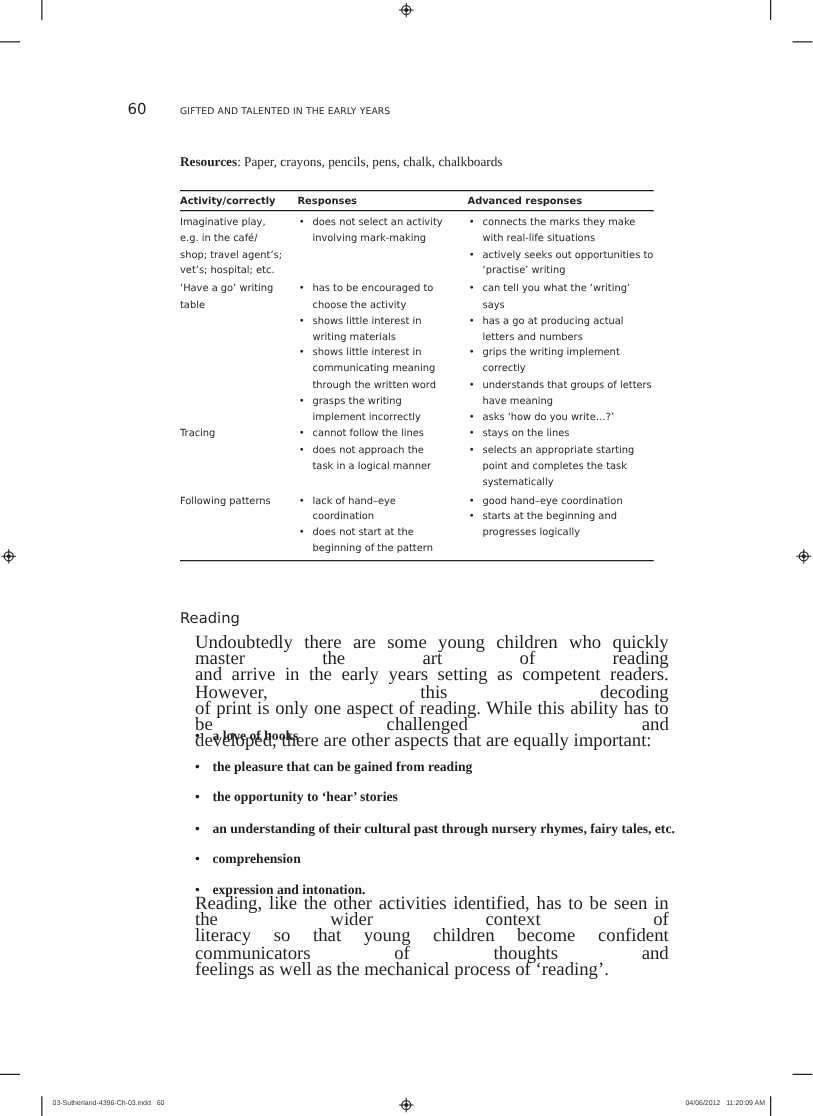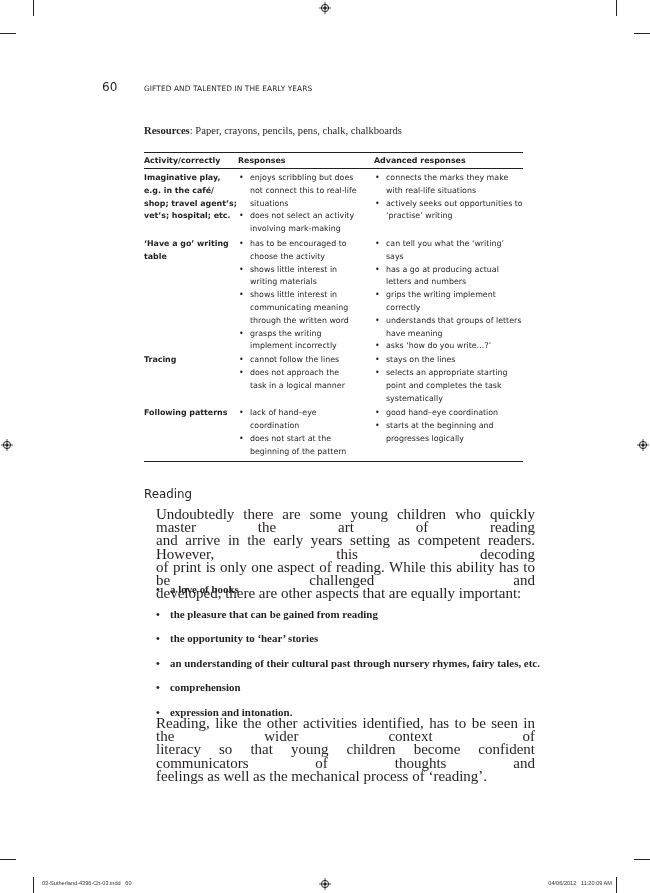--- a/index.html
+++ b/index.html
@@ -24,21 +24,21 @@
   
   .tbl { position: absolute; left: 144px; top: 152px; width: 379px; font-family: "DejaVu Sans", sans-serif; font-size: 7.9px; color: #231f20; }
   .rule-top { border-top: 1px solid #231f20; }
   .rule-mid { border-top: 0.8px solid #231f20; }
   .rule-bot { border-top: 1px solid #231f20; }
   .thead { display: flex; height: 15px; align-items: center; font-weight: bold; }
   .trow { display: flex; }
   .c1 { width: 94px; flex: none; }
   .c2 { width: 136px; flex: none; }
   .c3 { width: 149px; flex: none; }
-  .cell-text { line-height: 12.8px; white-space: pre-line; font-weight: bold; }
+  .cell-text { line-height: 12.8px; white-space: pre-line; }
   .blist { margin: 0; padding: 0; list-style: none; }
   .blist li { position: relative; padding-left: 12px; line-height: 12.8px; white-space: pre-line; }
   .blist li::before { content: "•"; position: absolute; left: 1px; top: 0; font-size: 8px; }
   .tbody { padding-top: 3px; padding-bottom: 2px; }
   .trow + .trow { margin-top: 1px; }
 
   
   .h-reading { position: absolute; left: 144px; top: 487px; font-family: "DejaVu Sans", sans-serif; font-size: 11.8px; color: #231f20; }
   .para { position: absolute; left: 156px; width: 379px; font-family: "Liberation Serif", serif; font-size: 15px; line-height: 13.2px; text-align: justify; color: #231f20; }
   .para span { display: block; }
@@ -109,23 +109,20 @@
   <div class="rule-mid"></div>
 
   <div class="tbody">
 
     <div class="trow">
       <div class="c1 cell-text">Imaginative play,
 e.g. in the café/
 shop; travel agent’s;
 vet’s; hospital; etc.</div>
       <ul class="c2 blist">
-        <li>enjoys scribbling but does
-not connect this to real-life
-situations</li>
         <li>does not select an activity
 involving mark-making</li>
       </ul>
       <ul class="c3 blist">
         <li>connects the marks they make
 with real-life situations</li>
         <li>actively seeks out opportunities to
 ‘practise’ writing</li>
       </ul>
     </div>

